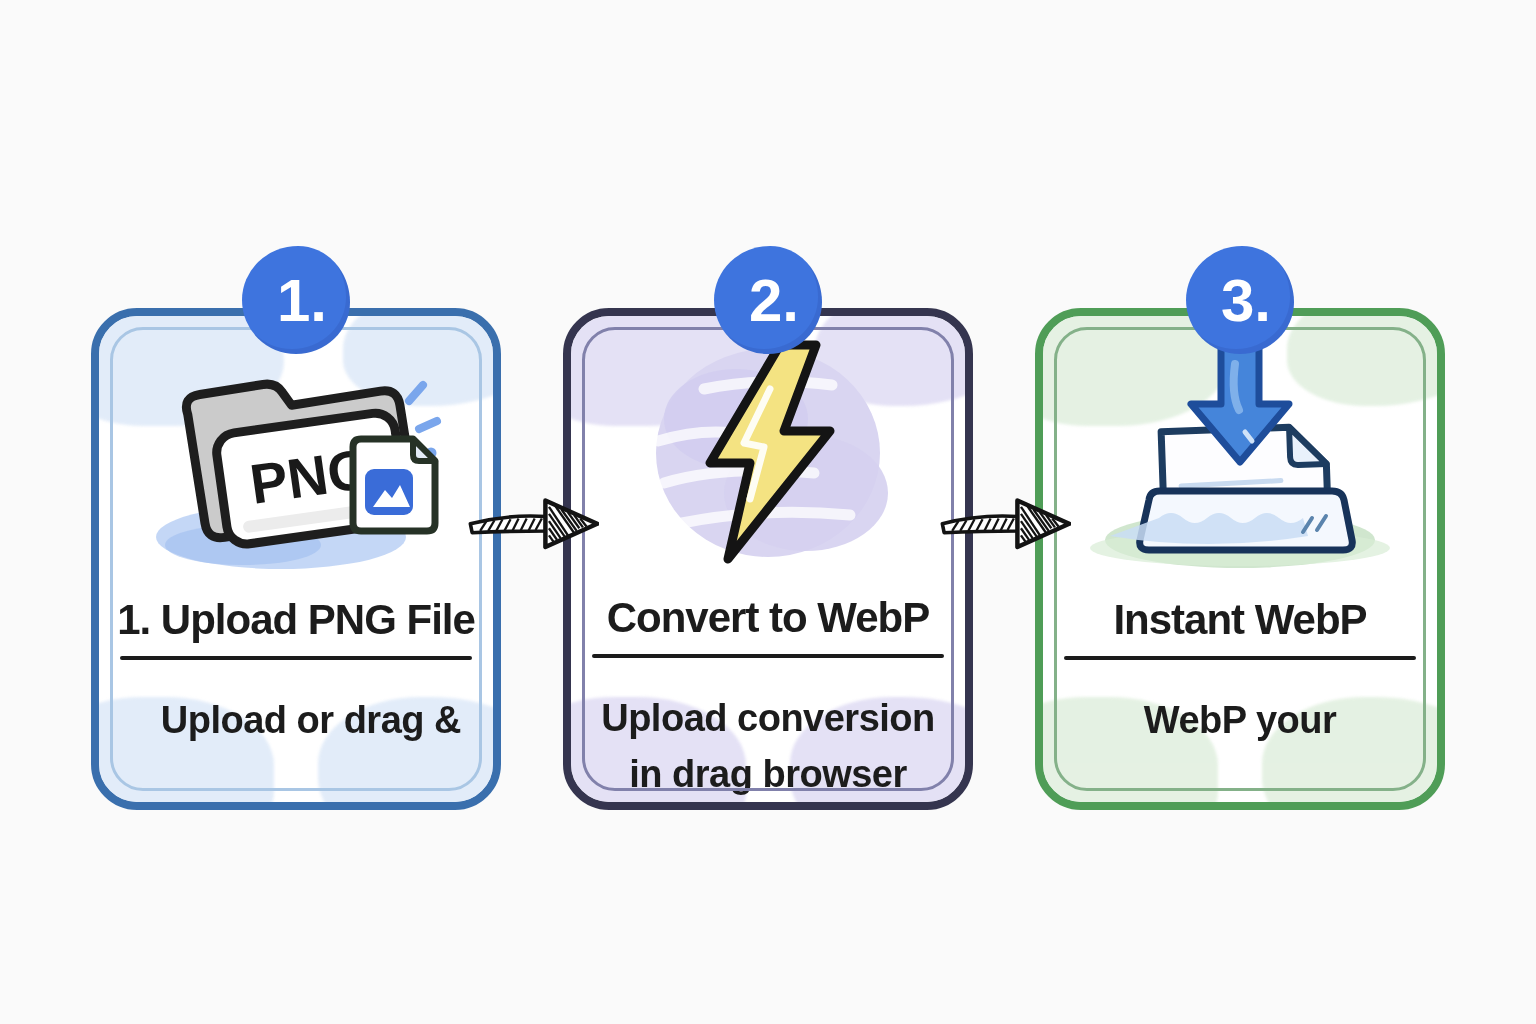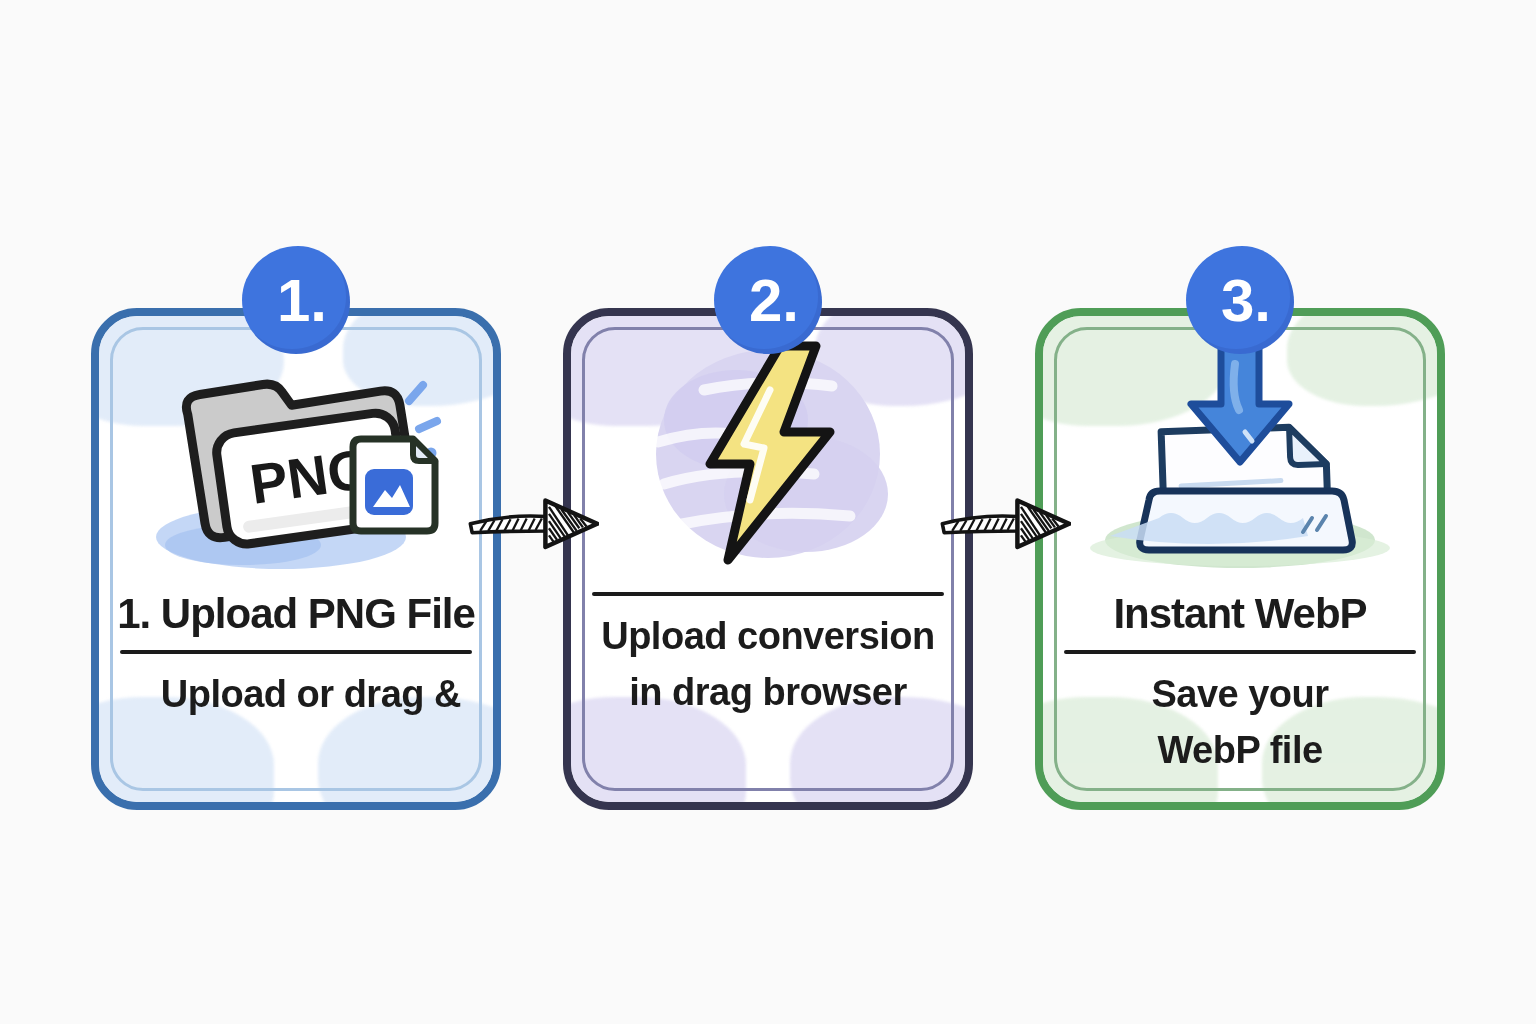--- a/index.html
+++ b/index.html
@@ -53,32 +53,32 @@
   .icon-area{
     position:relative;z-index:1;
     height:252px;margin-top:12px;
     width:100%;
     display:flex;align-items:center;justify-content:center;
   }
   .title{
     position:relative;z-index:1;
     font-size:42px;font-weight:700;letter-spacing:-1px;
     white-space:nowrap;text-align:center;
-    margin-top:10px;
+    margin-top:16px;
   }
   .divider{
     position:relative;z-index:1;
     width:352px;height:4px;background:#1b1b1b;border-radius:3px;
     margin:12px 0 12px 0;
   }
   .subtitle{
     position:relative;z-index:1;
     width:100%;box-sizing:border-box;
     font-size:38px;font-weight:600;line-height:1.48;
-    text-align:center;letter-spacing:-0.5px;
+    text-align:center;letter-spacing:-0.5px;margin-top:20px;
   }
   .subtitle.align-right{text-align:right;padding-right:32px;}
   .flow-arrow{
     flex:0 0 auto;
     width:134px;height:76px;
     margin:176px -36px 0 -36px;
     z-index:4;position:relative;
   }
   .card-1{--accent:#3a6fad;--inner:#a9c6e4;--wash:#d9e6f7;}
   .card-2{--accent:#35354f;--inner:#8181ab;--wash:#dbd7f2;}
@@ -181,20 +181,21 @@
               <path d="M46 152 q60 -18 150 -10"></path>
               <path d="M64 192 q80 -16 168 -8"></path>
               <path d="M86 58 q60 -12 128 -4"></path>
               <path d="M40 110 q40 -12 76 -8"></path>
             </g>
           </g>
           <path d="M162 14 L92 132 h40 L110 228 L212 100 h-46 L198 14 z" fill="#f4e382" stroke="#141414" stroke-width="9" stroke-linejoin="round"></path>
           <path d="M152 58 L126 112 L146 116 L132 168" fill="none" stroke="#ffffff" stroke-width="7" stroke-linecap="round" stroke-linejoin="round" opacity="0.9"></path>
         </svg>
       </div>
+      <div class="title">Convert to WebP</div>
       <div class="divider"></div>
       <div class="subtitle">
         <div>Upload conversion</div>
         <div>in drag browser</div>
       </div>
     </div>
   </div>
 
   <div class="flow-arrow">
     <svg width="134" height="76" viewBox="0 0 150 84">
@@ -253,19 +254,18 @@
           <g>
             <path d="M64 166 q1 -9 11 -9 h172 q10 0 12 9 l8 40 q2 10 -9 10 H64 q-11 0 -9 -10 z" fill="#f4f8fe" stroke="#17335a" stroke-width="7" stroke-linejoin="round"></path>
             <path d="M74 184 q12 -10 24 0 t24 0 t24 0 t24 0 t24 0 t24 0 l5 18 q-100 16 -198 0 z" fill="#c9ddf5" opacity="0.85"></path>
             <path d="M232 196 l9 -14 M218 198 l9 -14" fill="none" stroke="#5b84ad" stroke-width="4" stroke-linecap="round"></path>
           </g>
         </svg>
       </div>
       <div class="title">Instant WebP</div>
       <div class="divider"></div>
       <div class="subtitle">
-        <div>Save your</div>
-        <div>WebP file</div>
+        <div>WebP your</div>
       </div>
     </div>
   </div>
 
 </div>
 
 </body></html>

